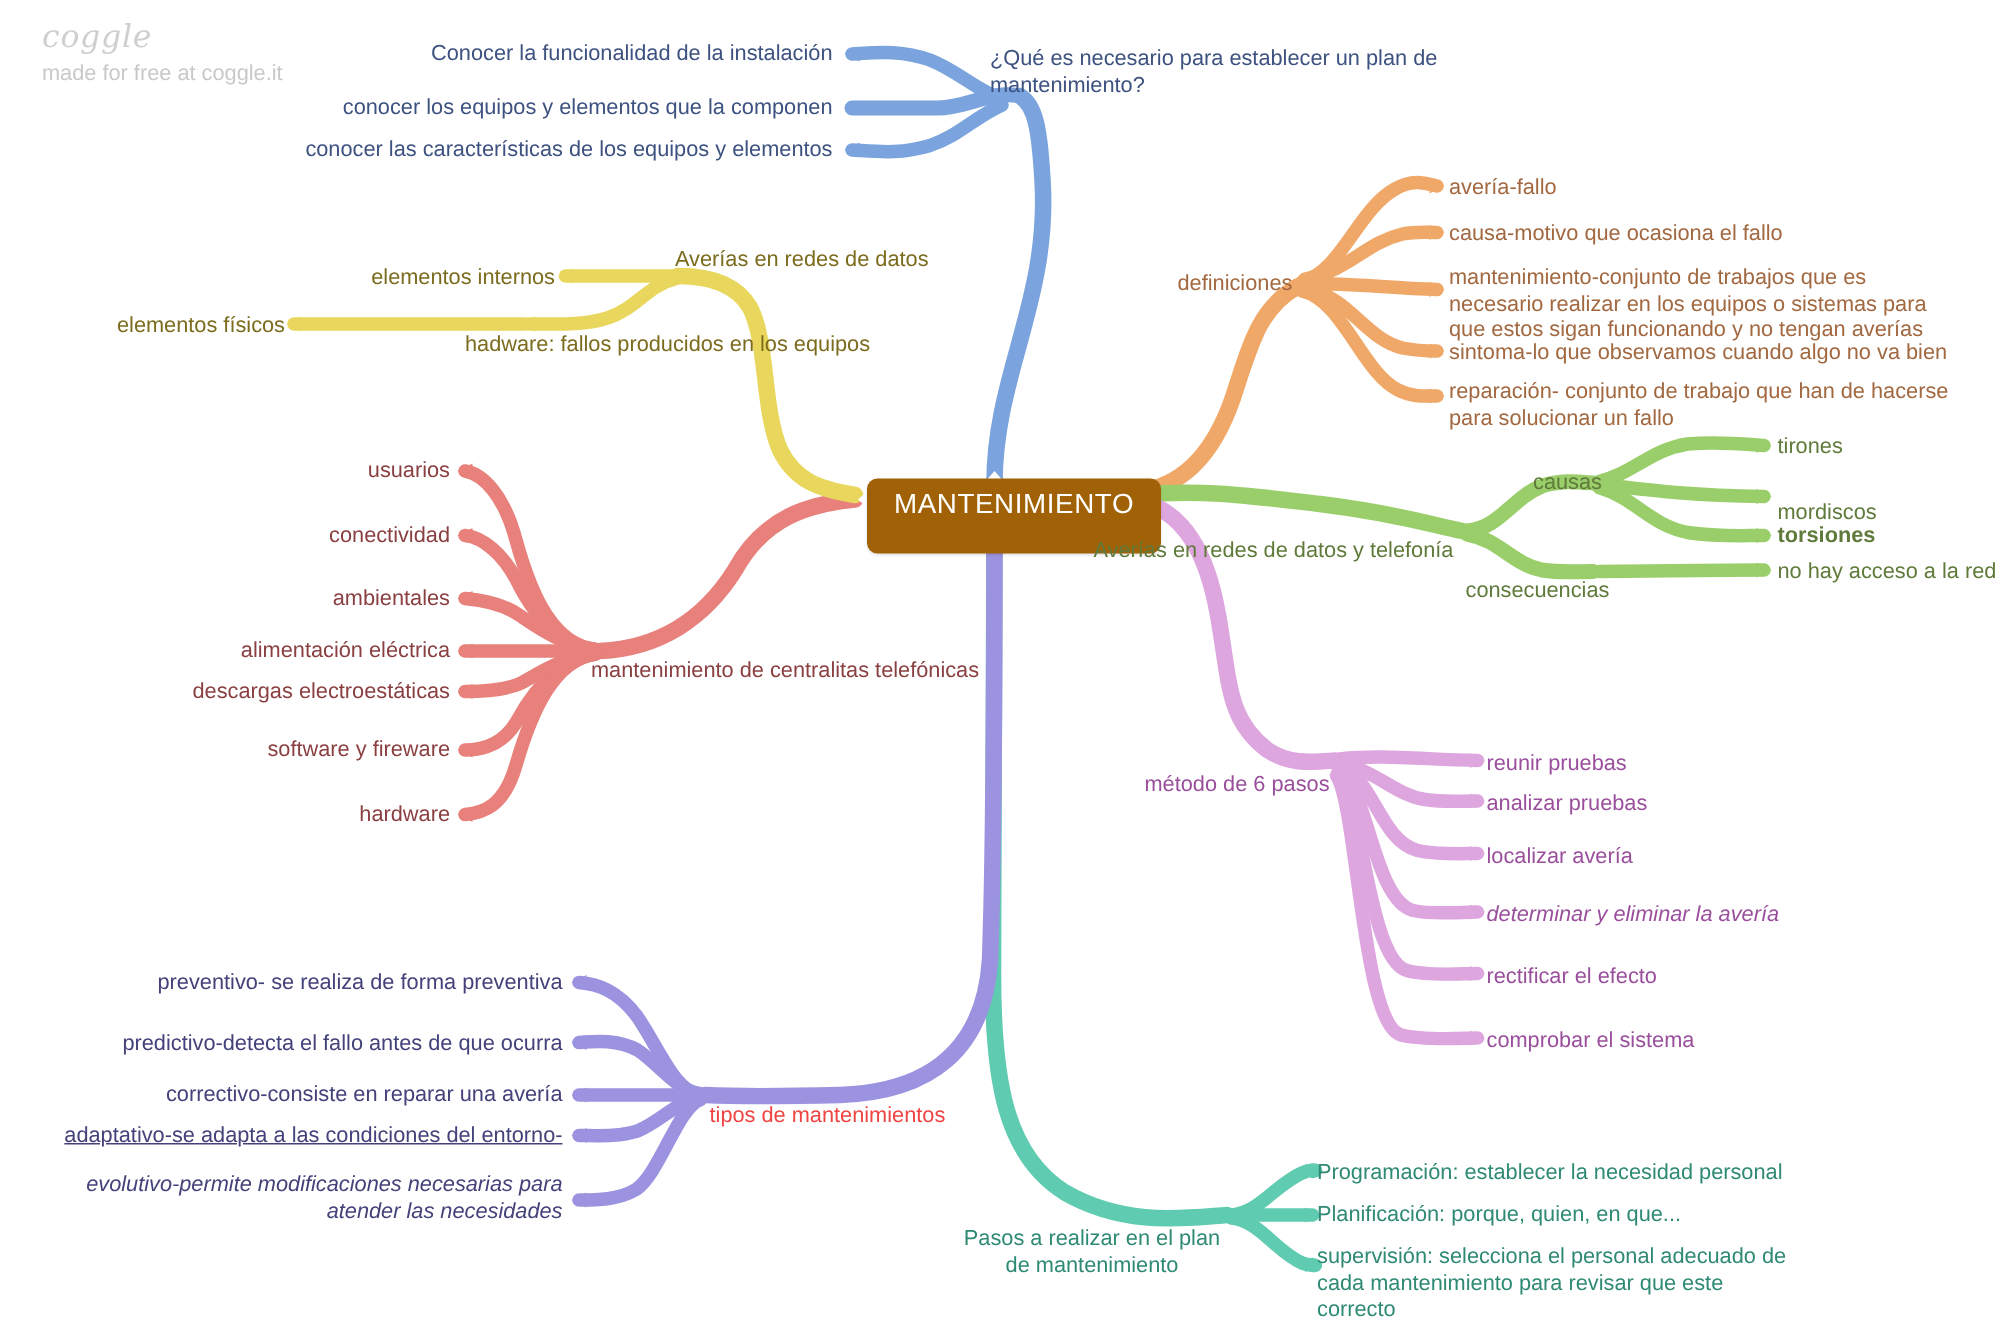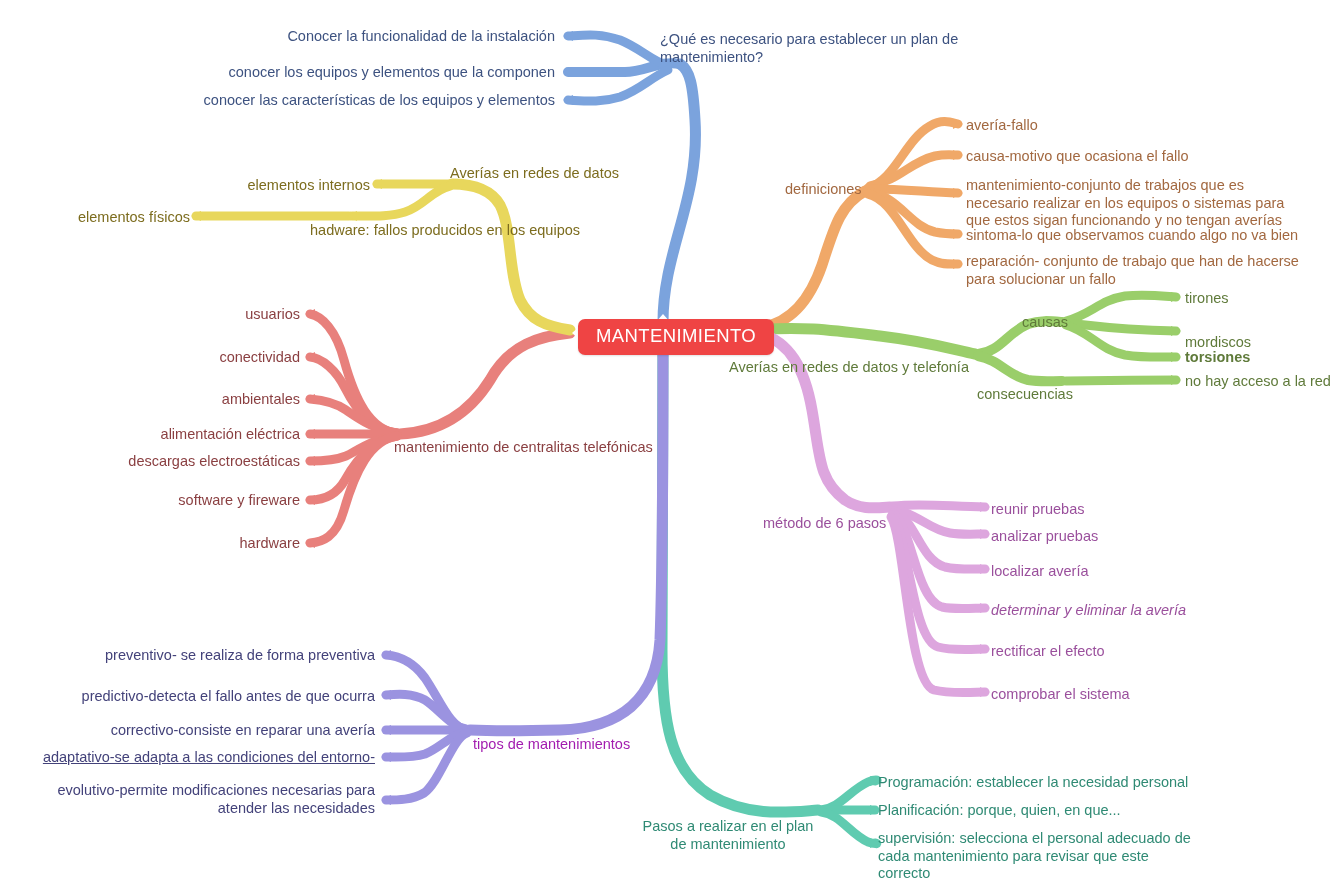--- a/index.html
+++ b/index.html
@@ -19,22 +19,22 @@
   .brand-sub{
     margin-top:7px;font-size:14.5px;color:#c9c9c9;line-height:1;
   }
 
   .node{position:absolute;font-size:14.5px;line-height:1.22;white-space:pre;}
   .node.wrap{white-space:normal;}
   .node.r{text-align:right;}
   .node.c{text-align:center;}
 
   .center-node{
-    position:absolute;background:#ef4444;color:#ffffff;
-    border-radius:7px;padding:8px 18px 9px 18px;
+    position:absolute;background:#a16207;color:#ffffff;
+    border-radius:7px;padding:8px 18px 23px 18px;
     font-size:18.5px;letter-spacing:.4px;line-height:1;
     box-shadow:0 1px 2px rgba(0,0,0,.12);
   }
 </style>
 </head>
 <body>
 
 <div id="canvas">
 
   <svg id="links" viewBox="0 0 1340 894" xmlns="http://www.w3.org/2000/svg">
@@ -149,20 +149,24 @@
 
       <g>
         <path d="M663,314 l-7,8 l14,0 z" fill="#ffffff" stroke="none"></path>
         <path d="M663,352 l-7,-8 l14,0 z" fill="#ffffff" stroke="none"></path>
         <path d="M572,333 l8,-7 l0,14 z" fill="#ffffff" stroke="none"></path>
         <path d="M755,333 l-8,-7 l0,14 z" fill="#ffffff" stroke="none"></path>
       </g>
     </g>
   </svg>
 
+  <div class="brand">
+    <div class="brand-logo">coggle</div>
+    <div class="brand-sub">made for free at coggle.it</div>
+  </div>
 
   <div class="center-node" style="left:578px;top:319px;">MANTENIMIENTO</div>
 
   <div class="node wrap" style="left:660px;top:31px;width:330px;color:#3d5280;">¿Qué es necesario para establecer un plan de mantenimiento?</div>
   <div class="node r" style="left:60px;top:28px;width:495px;color:#3d5280;">Conocer la funcionalidad de la instalación</div>
   <div class="node r" style="left:60px;top:64px;width:495px;color:#3d5280;">conocer los equipos y elementos que la componen</div>
   <div class="node r" style="left:60px;top:92px;width:495px;color:#3d5280;">conocer las características de los equipos y elementos</div>
 
   <div class="node" style="left:785px;top:181px;color:#a26840;">definiciones</div>
   <div class="node" style="left:966px;top:117px;color:#a26840;">avería-fallo</div>
@@ -185,26 +189,26 @@
   <div class="node" style="left:991px;top:563px;color:#9a4f9c;">localizar avería</div>
   <div class="node" style="left:991px;top:602px;color:#9a4f9c;font-style:italic;">determinar y eliminar la avería</div>
   <div class="node" style="left:991px;top:643px;color:#9a4f9c;">rectificar el efecto</div>
   <div class="node" style="left:991px;top:686px;color:#9a4f9c;">comprobar el sistema</div>
 
   <div class="node wrap c" style="left:640px;top:818px;width:176px;color:#2f8a74;">Pasos a realizar en el plan de mantenimiento</div>
   <div class="node" style="left:878px;top:774px;color:#2f8a74;">Programación: establecer la necesidad personal</div>
   <div class="node" style="left:878px;top:802px;color:#2f8a74;">Planificación: porque, quien, en que...</div>
   <div class="node wrap" style="left:878px;top:830px;width:318px;color:#2f8a74;">supervisión: selecciona el personal adecuado de cada mantenimiento para revisar que este correcto</div>
 
-  <div class="node" style="left:473px;top:736px;color:#a21caf;text-align:right;">tipos de mantenimientos</div>
+  <div class="node" style="left:473px;top:736px;color:#ef4444;text-align:right;">tipos de mantenimientos</div>
   <div class="node r" style="left:20px;top:647px;width:355px;color:#43427a;">preventivo- se realiza de forma preventiva</div>
   <div class="node r" style="left:20px;top:688px;width:355px;color:#43427a;">predictivo-detecta el fallo antes de que ocurra</div>
   <div class="node r" style="left:20px;top:722px;width:355px;color:#43427a;">correctivo-consiste en reparar una avería</div>
   <div class="node r" style="left:20px;top:749px;width:355px;color:#43427a;text-decoration:underline;">adaptativo-se adapta a las condiciones del entorno-</div>
-  <div class="node wrap r" style="left:20px;top:782px;width:355px;color:#43427a;">evolutivo-permite modificaciones necesarias para atender las necesidades</div>
+  <div class="node wrap r" style="left:20px;top:782px;width:355px;color:#43427a;font-style:italic;">evolutivo-permite modificaciones necesarias para atender las necesidades</div>
 
   <div class="node" style="left:394px;top:439px;color:#8a3f41;">mantenimiento de centralitas telefónicas</div>
   <div class="node r" style="left:20px;top:306px;width:280px;color:#8a3f41;">usuarios</div>
   <div class="node r" style="left:20px;top:349px;width:280px;color:#8a3f41;">conectividad</div>
   <div class="node r" style="left:20px;top:391px;width:280px;color:#8a3f41;">ambientales</div>
   <div class="node r" style="left:20px;top:426px;width:280px;color:#8a3f41;">alimentación eléctrica</div>
   <div class="node r" style="left:20px;top:453px;width:280px;color:#8a3f41;">descargas electroestáticas</div>
   <div class="node r" style="left:20px;top:492px;width:280px;color:#8a3f41;">software y fireware</div>
   <div class="node r" style="left:20px;top:535px;width:280px;color:#8a3f41;">hardware</div>
 

